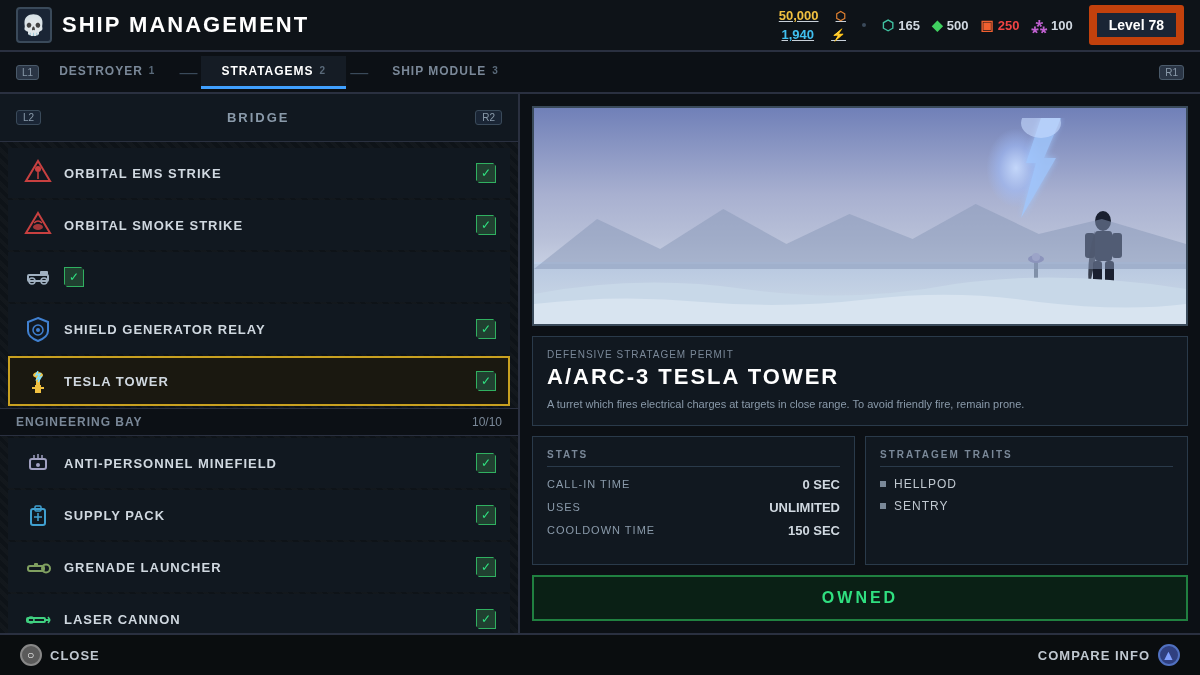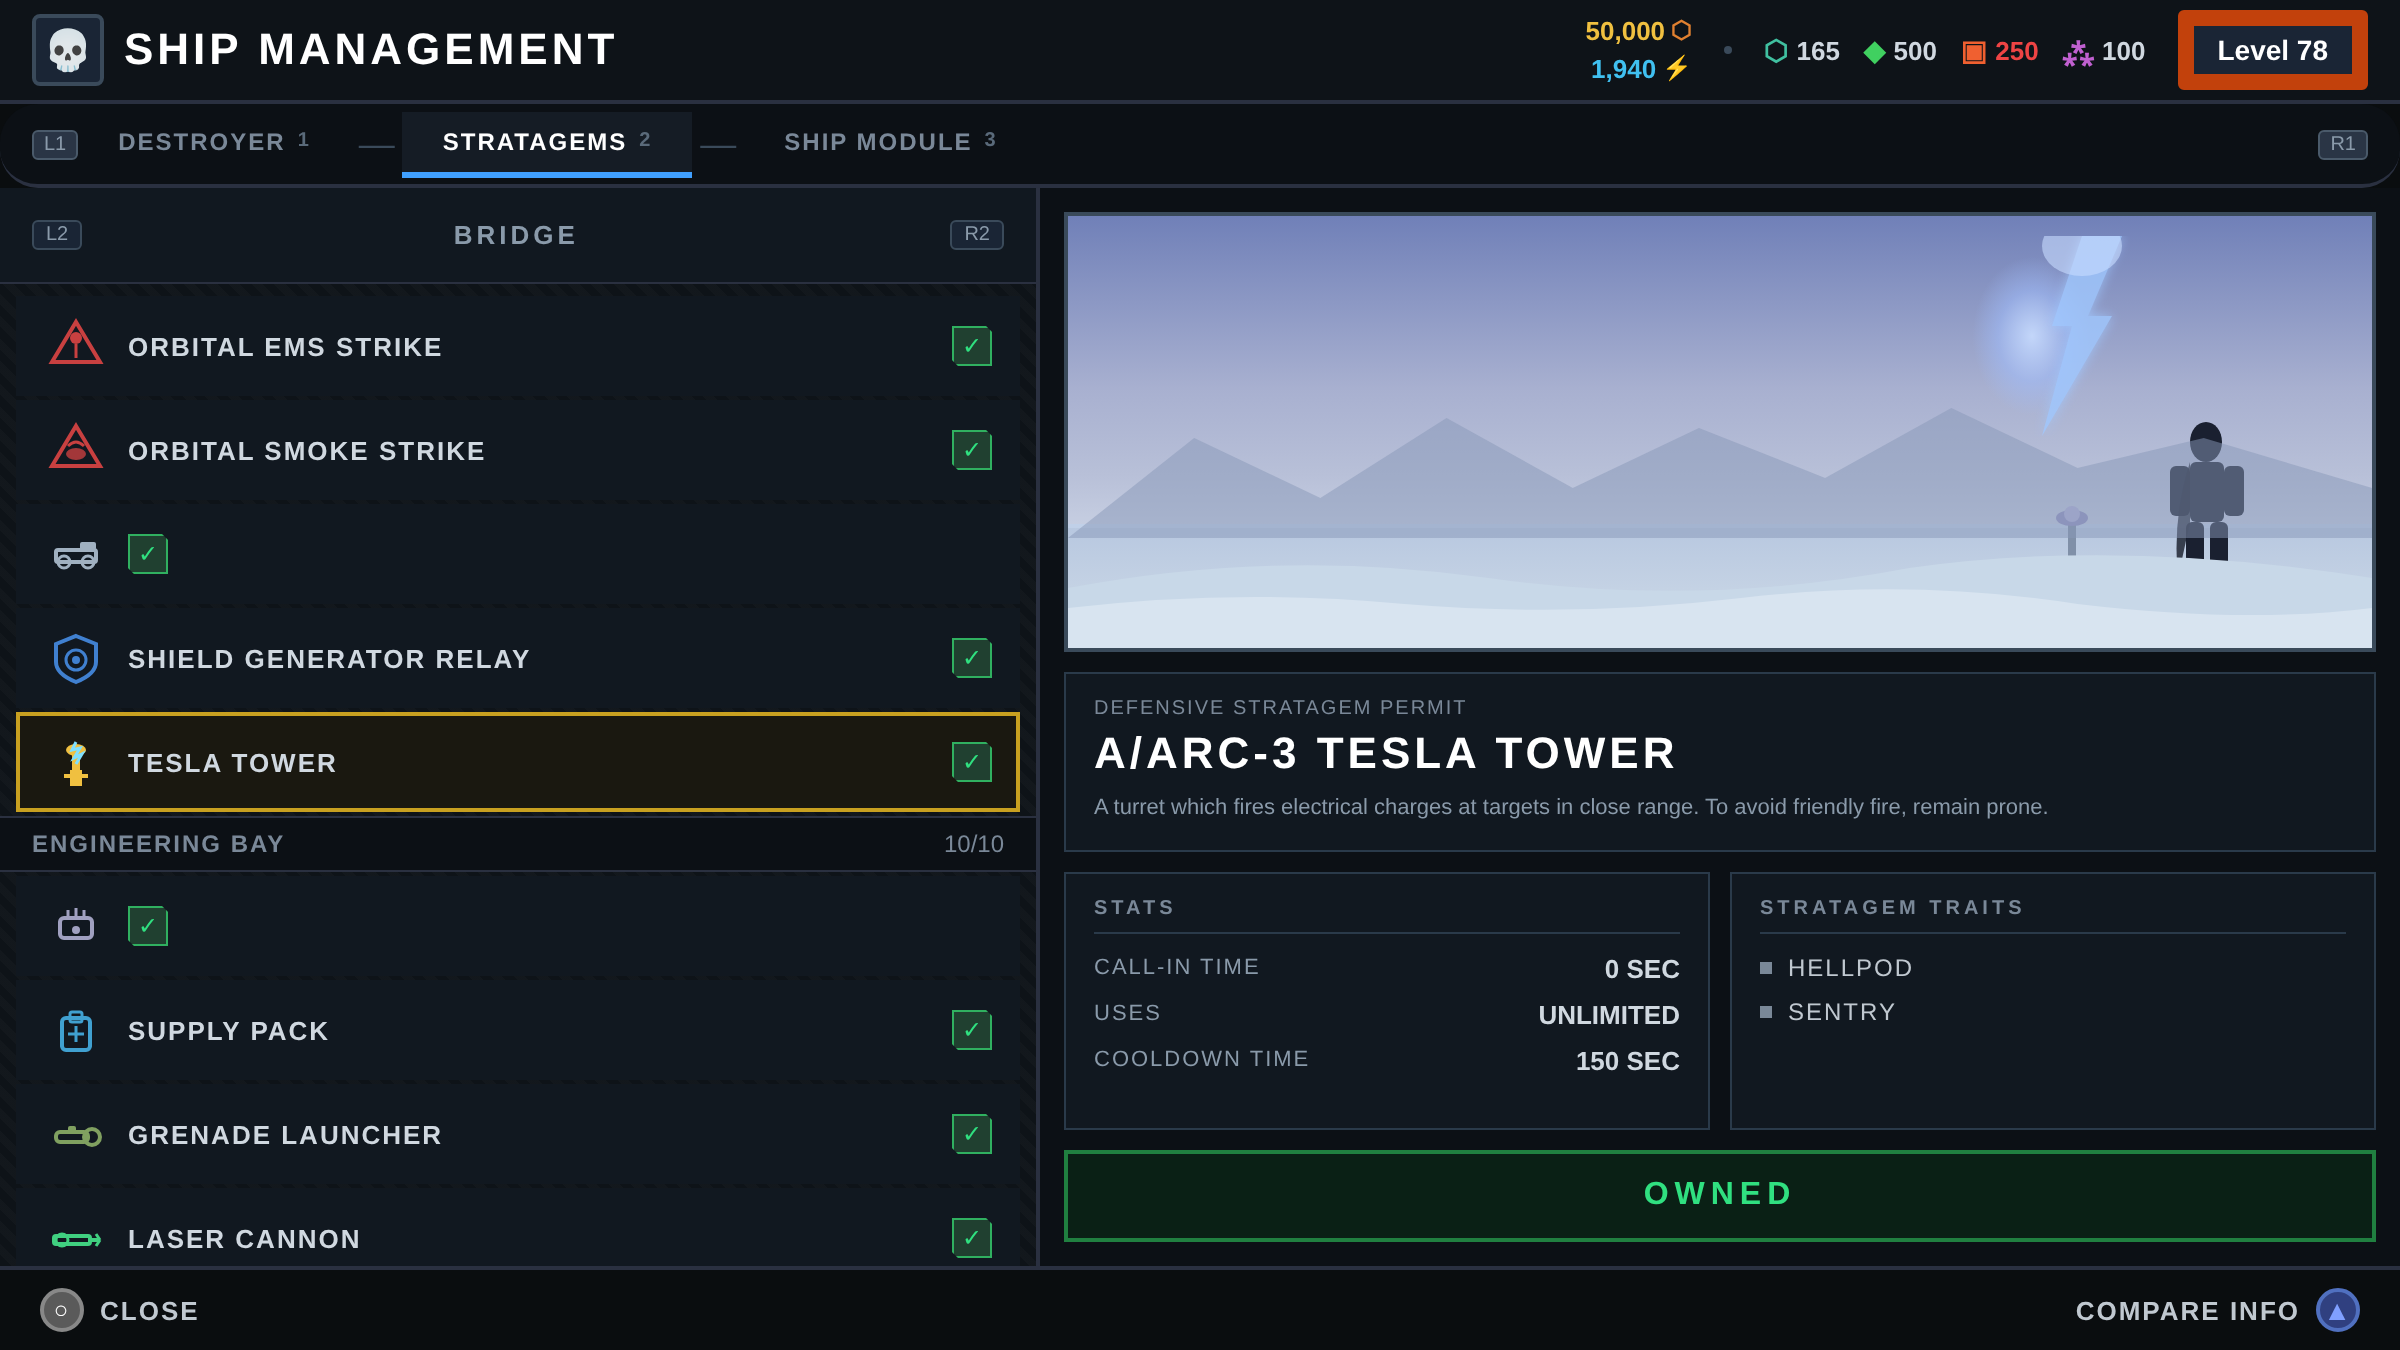--- a/index.html
+++ b/index.html
@@ -92,21 +92,20 @@
     
     .nav-tabs {
       display: flex;
       align-items: center;
       background: #0c1015;
       border-bottom: 2px solid #2a3040;
       height: 42px;
       padding: 0 16px;
       flex-shrink: 0;
       gap: 0;
-      border-radius: 19px;
     }
 
     .nav-tab {
       display: flex;
       align-items: center;
       gap: 6px;
       padding: 8px 20px;
       font-size: 12px;
       font-weight: bold;
       color: #7a8898;
@@ -497,22 +496,23 @@
     }
 
     .res-stack {
       display: flex;
       flex-direction: column;
       align-items: flex-end;
     }
 
     .res-line {
       display: flex;
-      align-items: flex-start;
-      gap: 0;
+      align-items: flex-end;
+      gap: 14px;
+      text-decoration: underline;
     }
 
     .separator-dot {
       width: 4px;
       height: 4px;
       background: #3a4a5a;
       border-radius: 50%;
       margin: 0 4px;
     }
   </style>
@@ -664,20 +664,21 @@
         <div class="stratagem-item engineering">
           <div class="stratagem-icon">
             <svg width="28" height="28" viewBox="0 0 28 28">
               <rect x="6" y="10" width="16" height="10" rx="2" fill="none" stroke="#a0a0c0" stroke-width="2"></rect>
               <line x1="10" y1="10" x2="10" y2="6" stroke="#a0a0c0" stroke-width="1.5"></line>
               <line x1="14" y1="10" x2="14" y2="5" stroke="#a0a0c0" stroke-width="1.5"></line>
               <line x1="18" y1="10" x2="18" y2="6" stroke="#a0a0c0" stroke-width="1.5"></line>
               <circle cx="14" cy="16" r="2" fill="#a0a0c0"></circle>
             </svg>
           </div>
+          <span class="stratagem-name">ANTI-PERSONNEL MINEFIELD</span>
           <div class="check-badge">✓</div>
         </div>
 
         <div class="stratagem-item">
           <div class="stratagem-icon">
             <svg width="28" height="28" viewBox="0 0 28 28">
               <rect x="7" y="8" width="14" height="16" rx="2" fill="none" stroke="#40a0d0" stroke-width="2"></rect>
               <rect x="11" y="5" width="6" height="5" rx="1" fill="none" stroke="#40a0d0" stroke-width="1.5"></rect>
               <line x1="14" y1="12" x2="14" y2="20" stroke="#40a0d0" stroke-width="1.5"></line>
               <line x1="10" y1="16" x2="18" y2="16" stroke="#40a0d0" stroke-width="1.5"></line>

